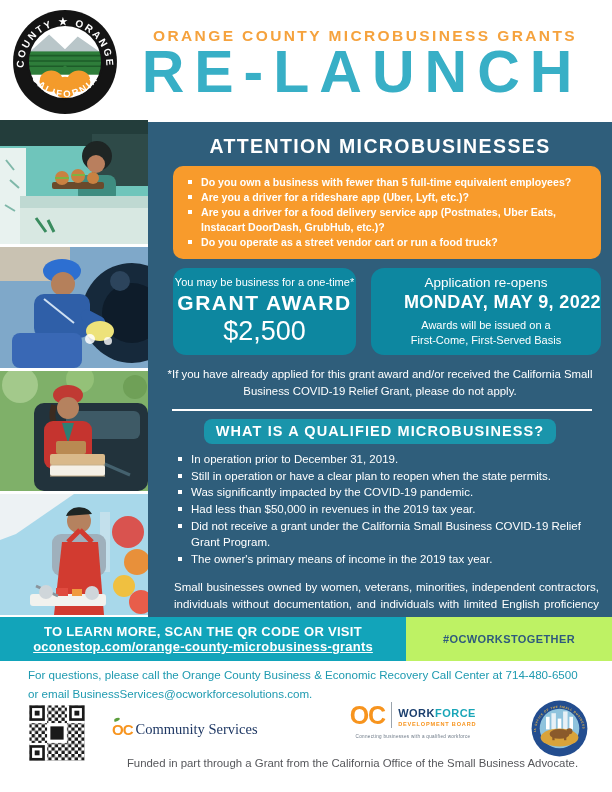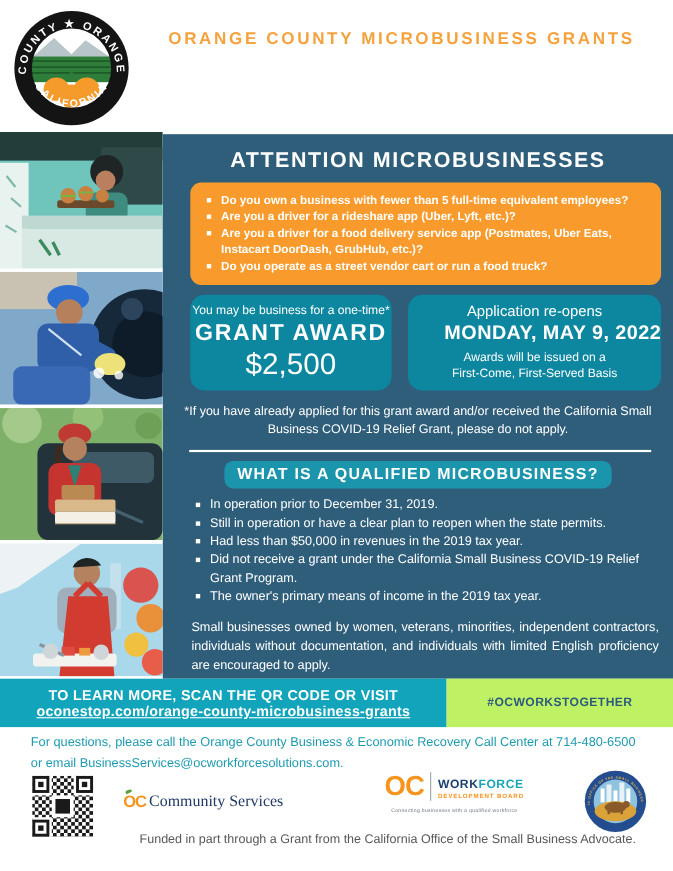--- a/index.html
+++ b/index.html
@@ -114,20 +114,21 @@
     </g>
     <circle cx="50" cy="50" r="35" fill="none" stroke="#141414" stroke-width="2"></circle>
     <text font-size="9.5" font-weight="bold" fill="#ffffff" letter-spacing="2">
       <textPath href="#arcTop" startOffset="50%" text-anchor="middle">COUNTY ★ ORANGE</textPath>
     </text>
     <text font-size="9" font-weight="bold" fill="#ffffff" letter-spacing="2">
       <textPath href="#arcBot" startOffset="50%" text-anchor="middle">CALIFORNIA</textPath>
     </text>
   </svg>
   <div class="kicker">ORANGE COUNTY MICROBUSINESS GRANTS</div>
+  <div class="big-title">RE-LAUNCH</div>
 
   <div class="photos">
     <div class="photo">
       <svg viewBox="0 0 148 124" width="148" height="124" preserveAspectRatio="none">
         <rect width="148" height="124" fill="#6FC5BB"></rect>
         <rect width="148" height="26" fill="#233D3B"></rect>
         <rect x="92" y="14" width="56" height="52" fill="#2E4A48"></rect>
         <rect x="0" y="28" width="26" height="96" fill="#E8F2EF"></rect>
         <path d="M6,40 l8,10 M10,60 l9,8 M5,85 l10,6" stroke="#7fb8a9" stroke-width="2" fill="none"></path>
         <circle cx="97" cy="36" r="15" fill="#1E2524"></circle>
@@ -236,20 +237,21 @@
     <div class="disclaimer">*If you have already applied for this grant award and/or received the California Small Business COVID-19 Relief Grant, please do not apply.</div>
     <div class="divider"></div>
 
     <div class="badge-row">
       <span class="badge">WHAT IS A QUALIFIED MICROBUSINESS?</span>
     </div>
 
     <ul class="qualified-list">
       <li>In operation prior to December 31, 2019.</li>
       <li>Still in operation or have a clear plan to reopen when the state permits.</li>
+      <li>Was significantly impacted by the COVID-19 pandemic.</li>
       <li>Had less than $50,000 in revenues in the 2019 tax year.</li>
       <li>Did not receive a grant under the California Small Business COVID-19 Relief Grant Program.</li>
       <li>The owner's primary means of income in the 2019 tax year.</li>
     </ul>
 
     <div class="encourage">Small businesses owned by women, veterans, minorities, independent contractors, individuals without documentation, and individuals with limited English proficiency are encouraged to apply.</div>
   </div>
 
   <div class="banner">
     <div class="banner-left">

